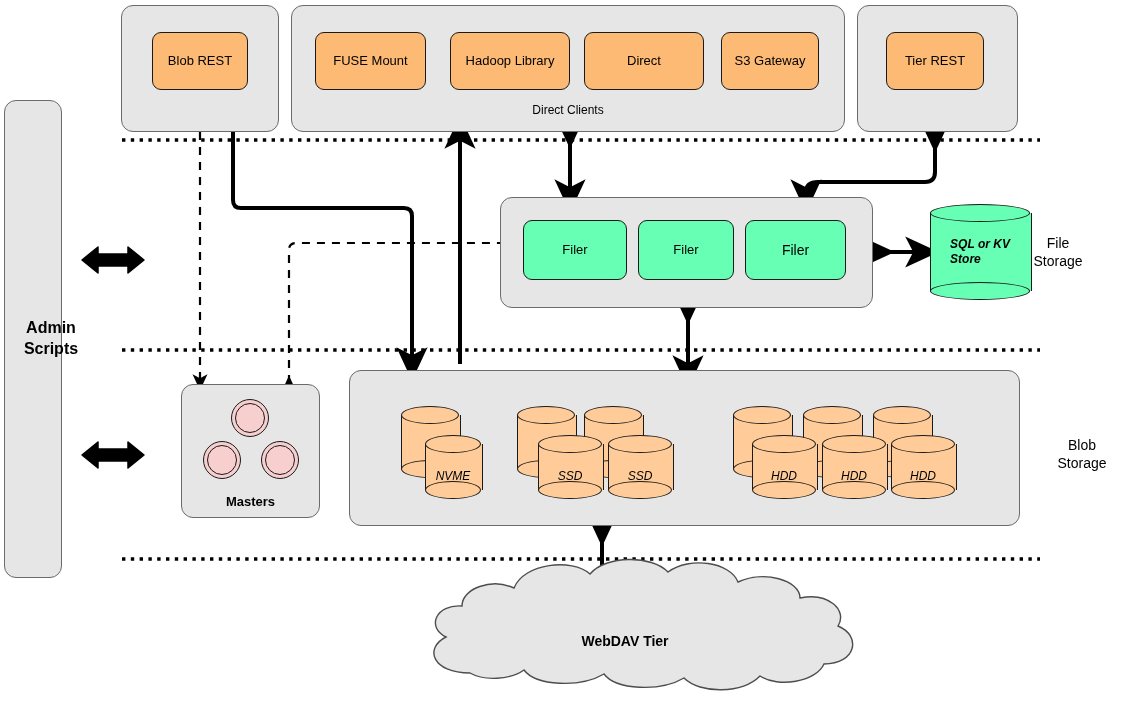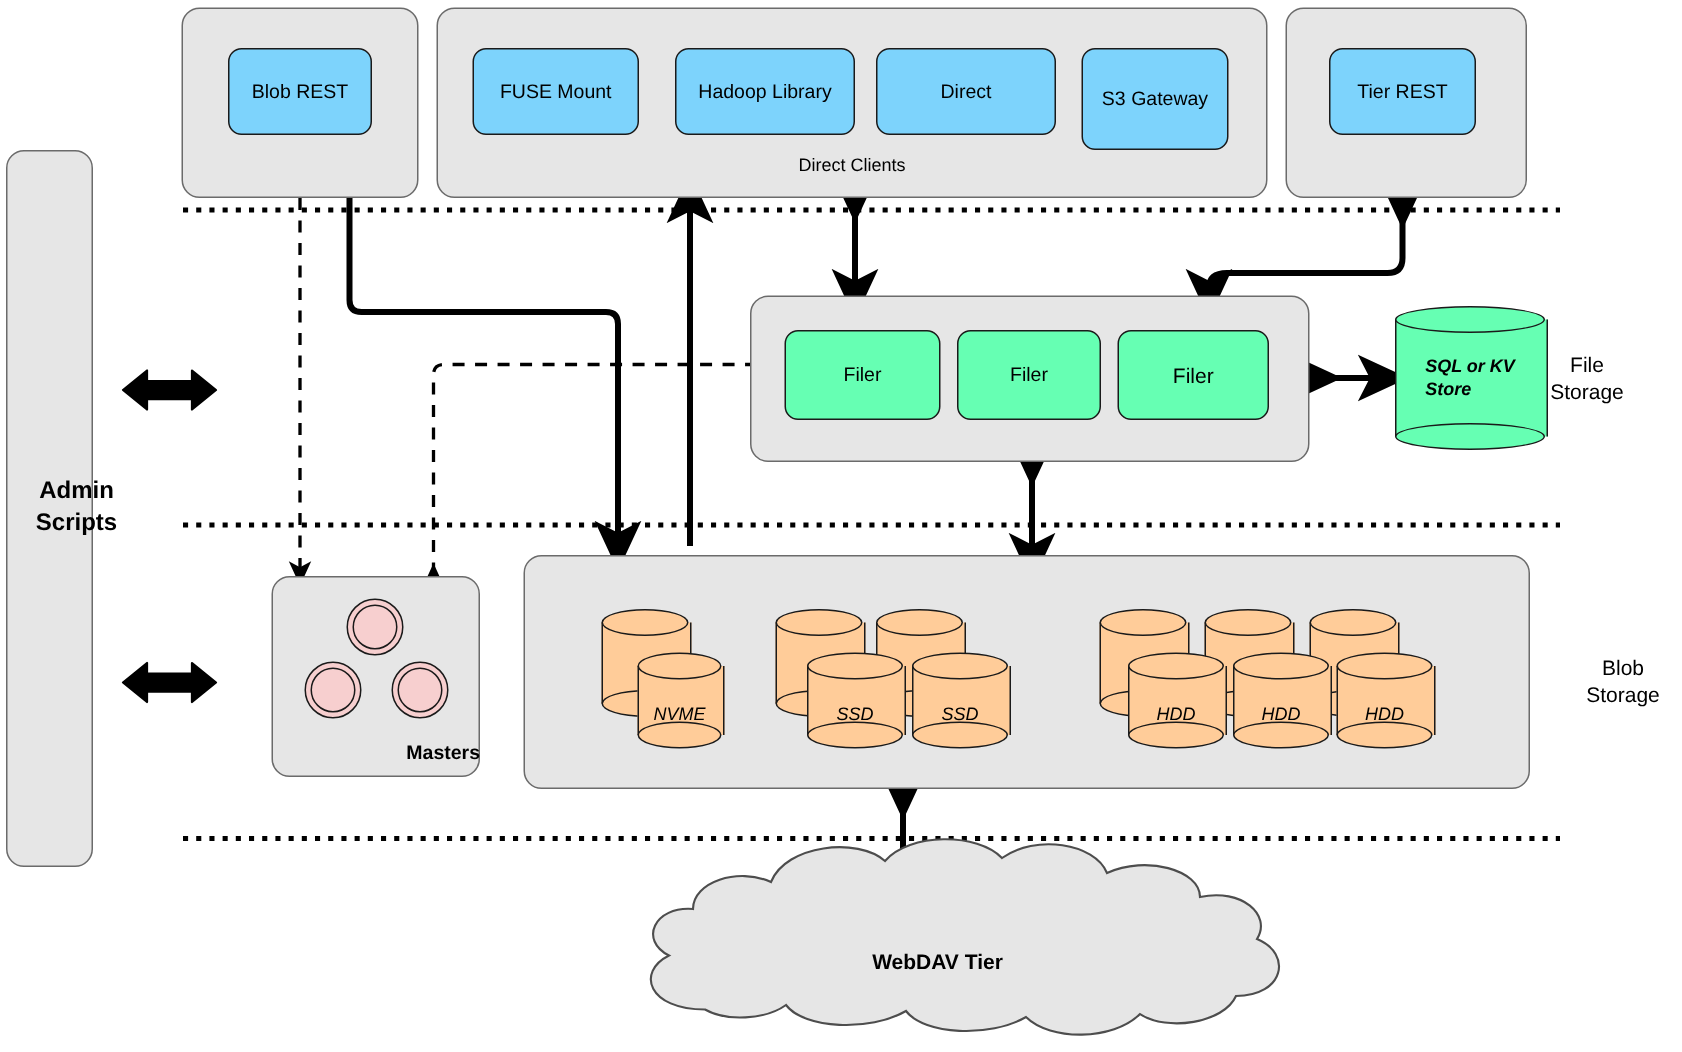--- a/index.html
+++ b/index.html
@@ -4,21 +4,21 @@
 <style>
   html,body{margin:0;padding:0;background:#ffffff;}
   body{width:1121px;height:701px;position:relative;overflow:hidden;
        font-family:"Liberation Sans","DejaVu Sans",sans-serif;color:#000;}
   #stage{position:absolute;left:0;top:0;width:1121px;height:701px;}
   svg#edges{position:absolute;left:0;top:0;width:1121px;height:701px;pointer-events:none;}
 
   .box{position:absolute;box-sizing:border-box;display:flex;align-items:center;
        justify-content:center;text-align:center;line-height:1.15;}
   .grpbox{background:#e6e6e6;border:1px solid #6b6b6b;border-radius:12px;}
-  .orange{background:#7dd3fc;border:1px solid #1a1a1a;border-radius:9px;font-size:13px;justify-content:center;}
+  .orange{background:#fdba74;border:1px solid #1a1a1a;border-radius:9px;font-size:13px;justify-content:center;}
   .green{background:#66ffb3;border:1px solid #1a1a1a;border-radius:9px;font-size:13px;}
   .grouplabel{position:absolute;font-size:12px;text-align:center;}
   .sidelabel{position:absolute;font-size:14px;text-align:center;line-height:1.25;}
   .boldlabel{font-weight:bold;}
 
   
   .cyl{position:absolute;font-style:italic;}
   .cyl .body{position:absolute;left:0;top:9px;width:100%;height:calc(100% - 18px);
              background:#ffcc99;border-left:1px solid #1a1a1a;border-right:1px solid #1a1a1a;}
   .cyl .top{position:absolute;left:0;top:0;width:100%;height:18px;background:#ffcc99;
@@ -117,21 +117,21 @@
   <div class="box grpbox" style="left:291px;top:5px;width:554px;height:127px;"></div>
   <div class="box orange" style="left:450px;top:32px;width:120px;height:58px;">
     <span>Hadoop Library</span>
   </div>
   <div class="box orange" style="left:315px;top:32px;width:111px;height:58px;">
     <span>FUSE Mount</span>
   </div>
   <div class="box orange" style="left:584px;top:32px;width:120px;height:58px;">
     <span>Direct</span>
   </div>
-  <div class="box orange" style="left:721px;top:32px;width:98px;height:68px;">
+  <div class="box orange" style="left:721px;top:32px;width:98px;height:58px;">
     <span>S3 Gateway</span>
   </div>
   <div class="grouplabel" style="left:291px;top:103px;width:554px;">Direct Clients</div>
 
   <div class="box grpbox" style="left:857px;top:5px;width:161px;height:127px;"></div>
   <div class="box orange" style="left:886px;top:32px;width:98px;height:58px;">
     <span>Tier REST</span>
   </div>
 
   <div class="box grpbox" style="left:500px;top:197px;width:373px;height:111px;"></div>
@@ -156,21 +156,21 @@
     </div>
   </div>
 
   <div class="sidelabel" style="left:1022px;top:235px;width:72px;">File<br>Storage</div>
   <div class="sidelabel" style="left:1046px;top:437px;width:72px;">Blob<br>Storage</div>
 
   <div class="box grpbox" style="left:181px;top:384px;width:139px;height:134px;"></div>
   <div class="mnode" style="left:231px;top:399px;"></div>
   <div class="mnode" style="left:203px;top:441px;"></div>
   <div class="mnode" style="left:261px;top:441px;"></div>
-  <div class="grouplabel boldlabel" style="left:181px;top:494px;width:139px;font-size:13px;text-align:right;">Masters</div>
+  <div class="grouplabel boldlabel" style="left:181px;top:494px;width:139px;font-size:13px;">Masters</div>
 
   <div class="box grpbox" style="left:349px;top:370px;width:671px;height:156px;"></div>
 
   <div class="cyl" style="left:401px;top:406px;width:58px;height:72px;">
     <div class="body"></div>
     <div class="bot"></div>
     <div class="top"></div>
   </div>
   <div class="cyl" style="left:425px;top:435px;width:56px;height:64px;">
     <div class="body"></div>

